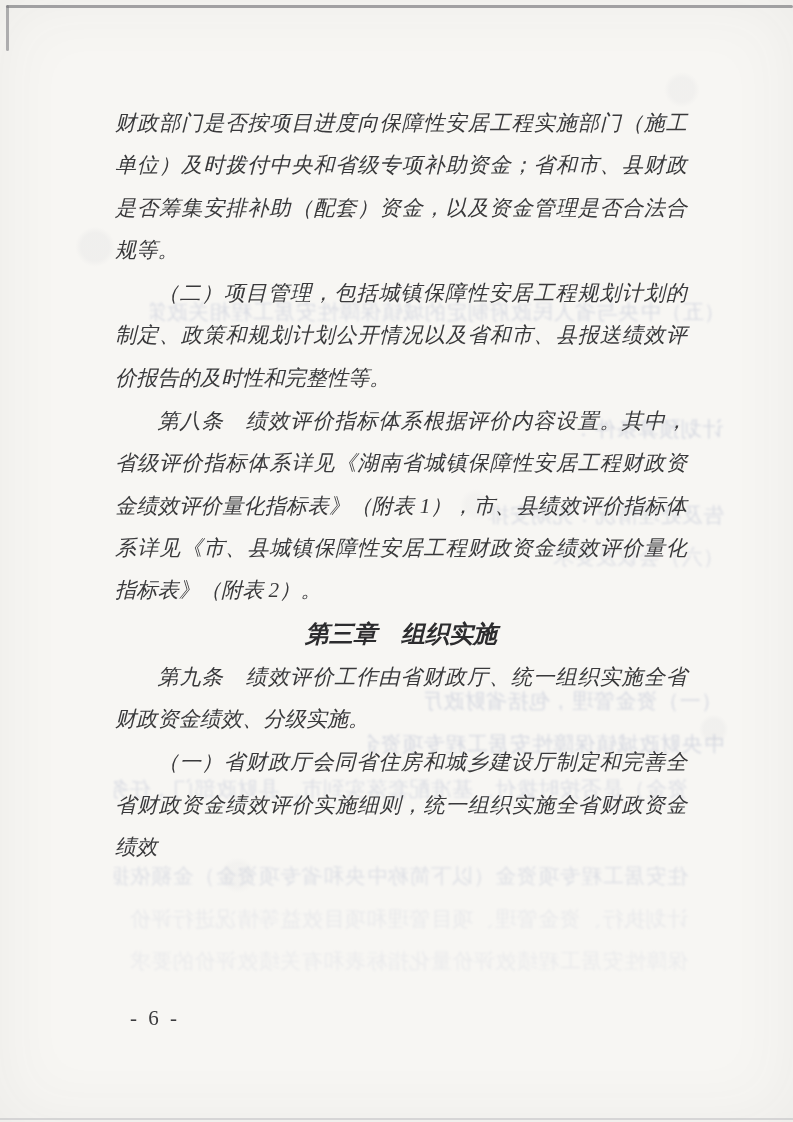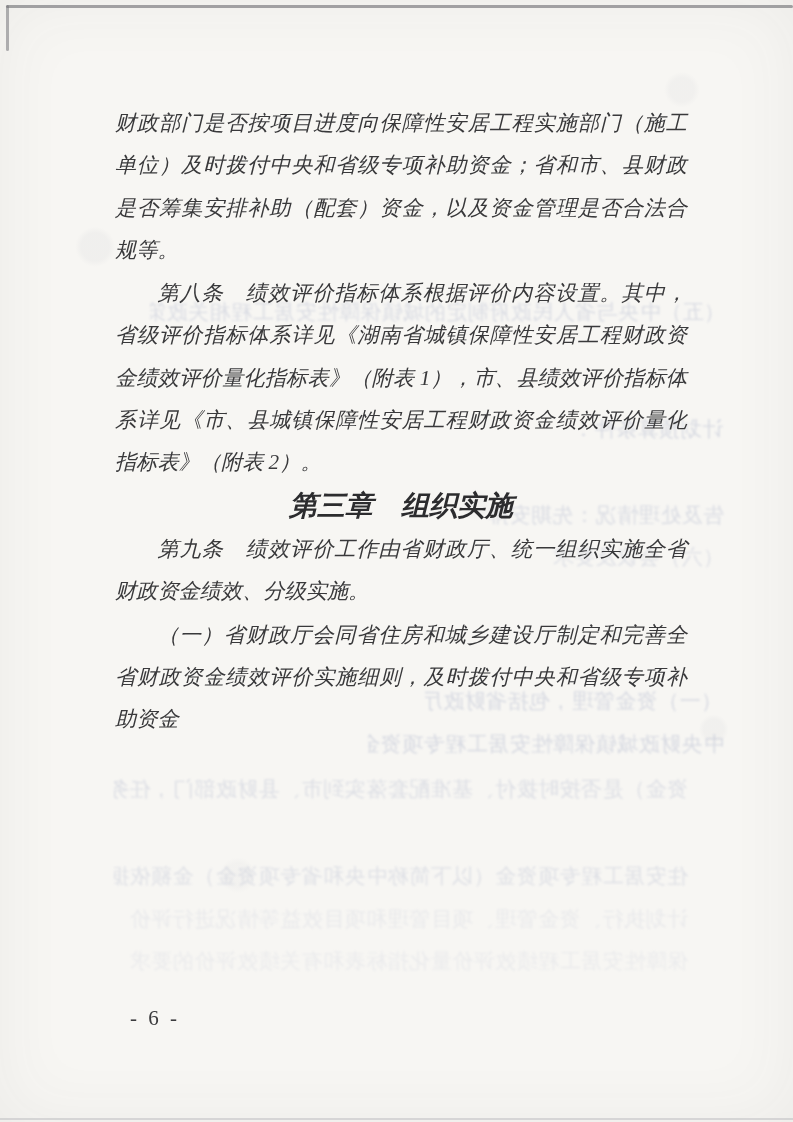--- a/index.html
+++ b/index.html
@@ -51,21 +51,21 @@
     font-size: 21.2px;
     line-height: 42.3px;
     text-align: justify;
   }
   .doc p { margin: 1px; font-style: italic; }
   .doc p.indent { text-indent: 2em; }
   .doc .chapter-heading {
     text-align: center;
     text-indent: 0;
     font-weight: bold;
-    font-size: 28px;
+    font-size: 24px;
     color: #2c2c2e;
   }
   .page-number {
     position: absolute;
     left: 130px; top: 1006px;
     color: #3c3c3e;
     font-size: 21px;
     letter-spacing: 3px;
   }
 </style>
@@ -84,21 +84,22 @@
   <span class="bleed" style="left:552px; top:547px; width:172px; opacity:.26;">（六）会议及要求</span>
   <span class="bleed" style="left:425px; top:691px; width:297px; opacity:.34;">（一）资金管理，包括省财政厅</span>
   <span class="bleed" style="left:368px; top:734px; width:356px; opacity:.34;">中央财政城镇保障性安居工程专项资金</span>
   <span class="bleed" style="left:114px; top:779px; width:574px; opacity:.28;">资金）是否按时拨付、基准配套落实到市、县财政部门，任务</span>
   <span class="bleed" style="left:114px; top:866px; width:574px; opacity:.26;">住安居工程专项资金（以下简称中央和省专项资金）金额依据</span>
   <span class="bleed" style="left:114px; top:909px; width:574px; opacity:.15;">计划执行、资金管理、项目管理和项目效益等情况进行评价</span>
   <span class="bleed" style="left:114px; top:951px; width:574px; opacity:.13;">保障性安居工程绩效评价量化指标表和有关绩效评价的要求</span>
 
   <div class="doc">
     <p>财政部门是否按项目进度向保障性安居工程实施部门（施工单位）及时拨付中央和省级专项补助资金；省和市、县财政是否筹集安排补助（配套）资金，以及资金管理是否合法合规等。</p>
+    <p class="indent">（二）项目管理，包括城镇保障性安居工程规划计划的制定、政策和规划计划公开情况以及省和市、县报送绩效评价报告的及时性和完整性等。</p>
     <p class="indent">第八条　绩效评价指标体系根据评价内容设置。其中，省级评价指标体系详见《湖南省城镇保障性安居工程财政资金绩效评价量化指标表》（附表 1），市、县绩效评价指标体系详见《市、县城镇保障性安居工程财政资金绩效评价量化指标表》（附表 2）。</p>
     <p class="chapter-heading">第三章　组织实施</p>
     <p class="indent">第九条　绩效评价工作由省财政厅、统一组织实施全省财政资金绩效、分级实施。</p>
-    <p class="indent">（一）省财政厅会同省住房和城乡建设厅制定和完善全省财政资金绩效评价实施细则，及时拨付中央和省级专项补助资金</p>
+    <p class="indent">（一）省财政厅会同省住房和城乡建设厅制定和完善全省财政资金绩效评价实施细则，统一组织实施全省财政资金绩效</p>
   </div>
 
   <div class="page-number">- 6 -</div>
 
 </div>
 
 </body></html>

